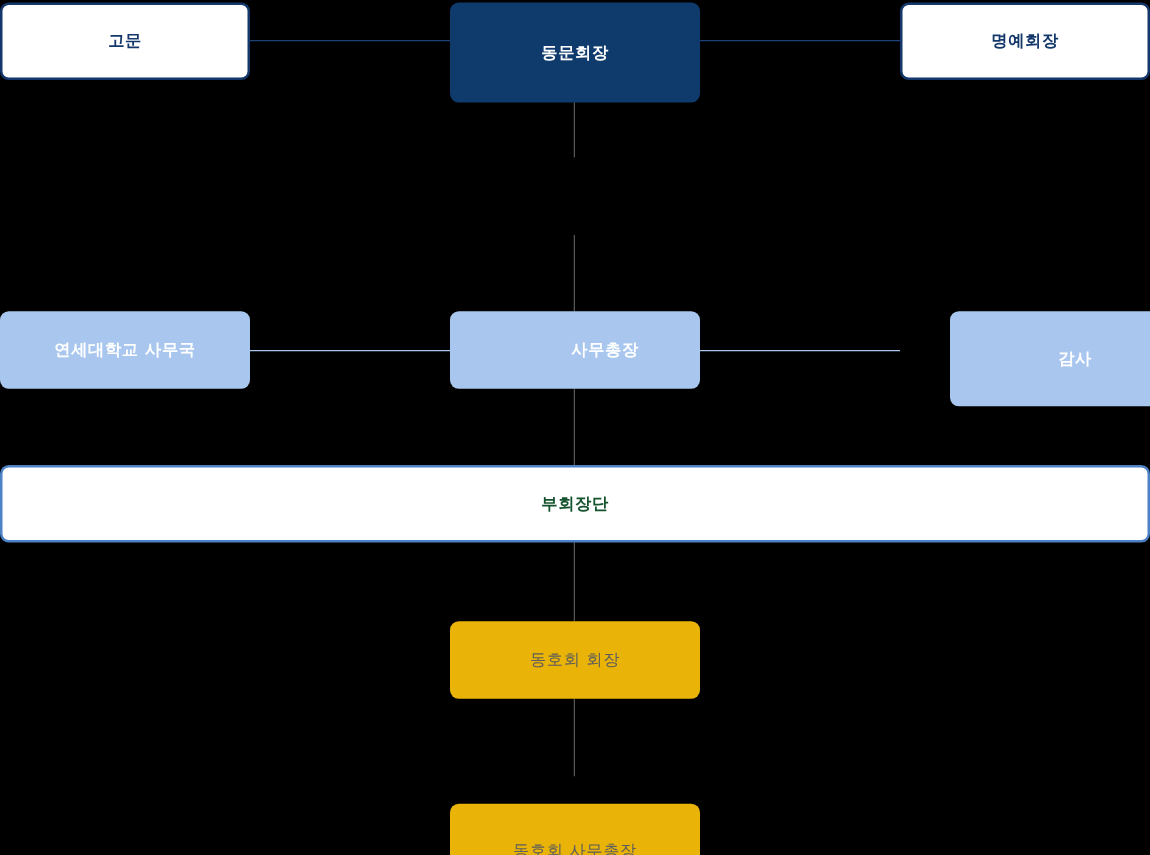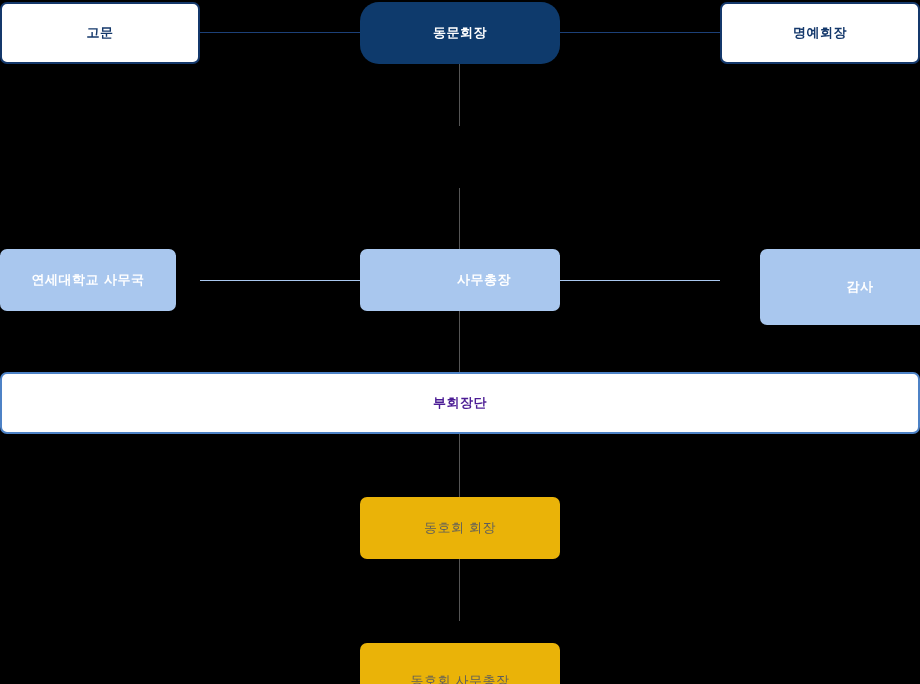--- a/index.html
+++ b/index.html
@@ -21,21 +21,21 @@
     font-size: 13px;
     font-weight: 700;
     letter-spacing: 0.5px;
     text-align: center;
     white-space: nowrap;
   }
   .node--outline-navy { background: #ffffff; border: 2px solid #14386b; color: #14386b; }
   .node--navy        { background: #0e3a6c; color: #ffffff; }
   .node--steel       { background: #5b7fad; color: #ffffff; font-weight: 600; }
   .node--light       { background: #a9c7ee; color: #ffffff; font-weight: 600; }
-  .node--outline-blue{ background: #ffffff; border: 2px solid #4d82c6; color: #4c1d95; }
+  .node--outline-blue{ background: #ffffff; border: 2px solid #4d82c6; color: #14532d; }
   .node--plain       { background: #eab308; color: #5d5d5d; font-weight: 500; }
 
   .hline { position: absolute; height: 1px; }
   .vline { position: absolute; width: 1px; left: 459px; }
   .line--navy  { background: #1c4078; }
   .line--light { background: #a9c7ee; }
   .line--gray  { background: #555555; }
 </style>
 </head>
 <body>
@@ -49,26 +49,26 @@
   <div class="vline line--gray" style="top:188px; height:61px;"></div>
   <div class="vline line--gray" style="top:311px; height:61px;"></div>
   <div class="vline line--gray" style="top:434px; height:63px;"></div>
   <div class="vline line--gray" style="top:559px; height:62px;"></div>
 
   <div class="hline line--light" style="top:280px; left:200px; width:160px;"></div>
   <div class="hline line--light" style="top:280px; left:560px; width:160px;"></div>
 
   <div class="node node--outline-navy" style="left:0; top:2px; width:200px; height:62px;">고문</div>
 
-  <div class="node node--navy" style="left:360px; top:2px; width:200px; height:62px;border-radius:19px;">동문회장</div>
+  <div class="node node--navy" style="left:360px; top:2px; width:200px; height:80px;">동문회장</div>
 
   <div class="node node--outline-navy" style="left:720px; top:2px; width:200px; height:62px;">명예회장</div>
 
 
-  <div class="node node--light" style="left:0; top:249px; width:176px; height:62px;">연세대학교 사무국</div>
+  <div class="node node--light" style="left:0; top:249px; width:200px; height:62px;">연세대학교 사무국</div>
 
   <div class="node node--light" style="left:360px; top:249px; width:200px; height:62px;padding-left:48px;">사무총장</div>
 
   <div class="node node--light" style="left:760px; top:249px; width:200px; height:76px;">감사</div>
 
   <div class="node node--outline-blue" style="left:0; top:372px; width:920px; height:62px;">부회장단</div>
 
   <div class="node node--plain" style="left:360px; top:497px; width:200px; height:62px;">동호회 회장</div>
 
   <div class="node node--plain" style="left:360px; top:643px; width:200px; height:76px;">동호회 사무총장</div>

